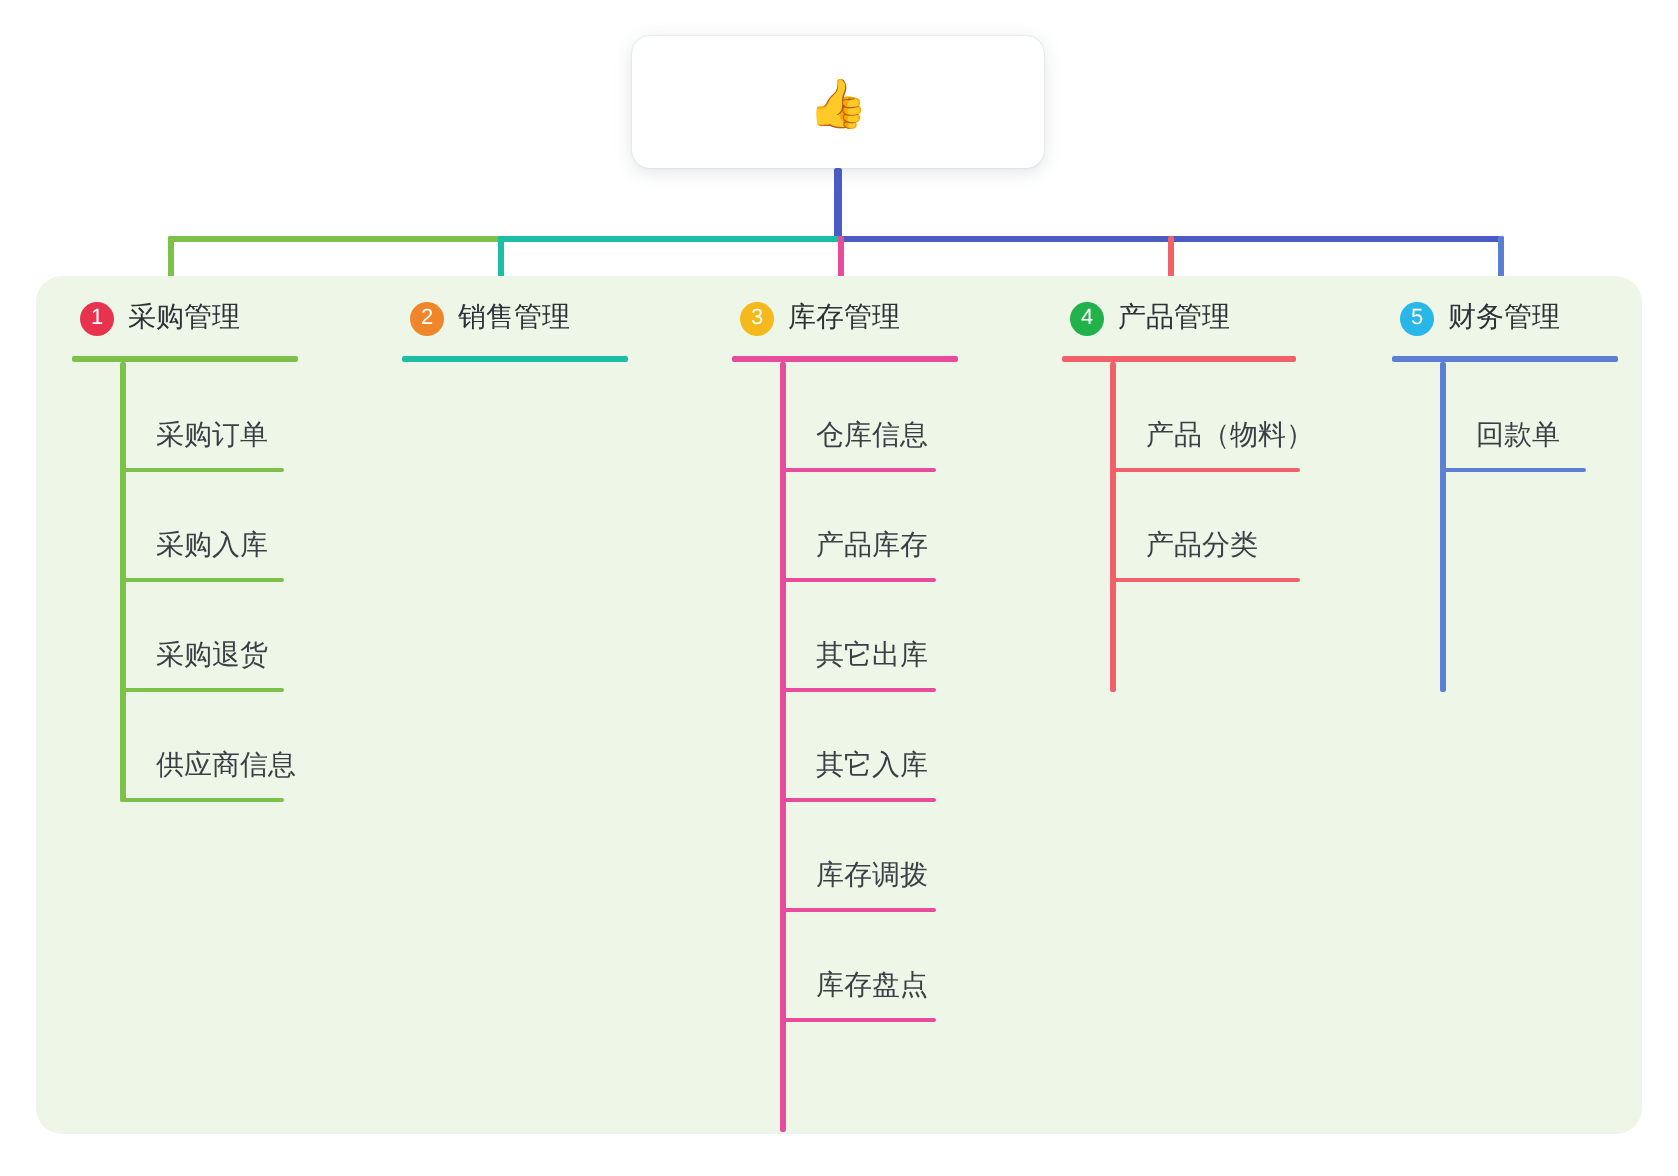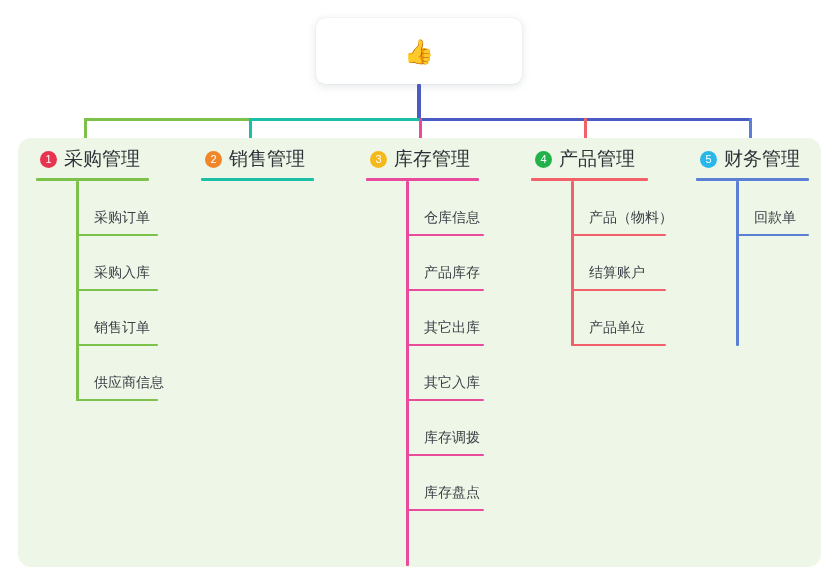--- a/index.html
+++ b/index.html
@@ -77,32 +77,32 @@
     height: 17px;
     border-radius: 50%;
     color: #ffffff;
     font-size: 11px;
     line-height: 17px;
     text-align: center;
     flex: 0 0 auto;
     font-family: "Liberation Sans", sans-serif;
   }
   .col-title {
-    font-size: 19px;
+    font-size: 14px;
     color: #2d3138;
     white-space: nowrap;
   }
   .header-rule {
     height: 3px;
     margin-top: 5px;
     border-radius: 1px;
   }
   .branch {
     position: relative;
-    margin-left: 40px;
+    margin-left: 24px;
   }
   .spine {
     position: absolute;
     left: 0;
     top: 0;
     width: 3px;
     border-radius: 1px;
   }
   .leaf {
     position: relative;
@@ -157,21 +157,21 @@
         <div class="spine" style="background: rgb(124, 194, 74); height: 220px;"></div>
         <div class="leaf">
           <span class="leaf-label">采购订单</span>
           <div class="leaf-rule" style="background: rgb(124, 194, 74); width: 82px;"></div>
         </div>
         <div class="leaf">
           <span class="leaf-label">采购入库</span>
           <div class="leaf-rule" style="background: rgb(124, 194, 74); width: 82px;"></div>
         </div>
         <div class="leaf">
-          <span class="leaf-label">销售订单</span>
+          <span class="leaf-label">采购退货</span>
           <div class="leaf-rule" style="background: rgb(124, 194, 74); width: 82px;"></div>
         </div>
         <div class="leaf">
           <span class="leaf-label">供应商信息</span>
           <div class="leaf-rule" style="background: rgb(124, 194, 74); width: 82px;"></div>
         </div>
       </div>
     </div>
     <div class="column" style="left: 201px; width: 120px;">
       <div class="col-header">
@@ -220,25 +220,21 @@
         <span class="col-title">产品管理</span>
       </div>
       <div class="header-rule" style="background: rgb(242, 96, 106); width: 117px;"></div>
       <div class="branch">
         <div class="spine" style="background: rgb(242, 96, 106); height: 165px;"></div>
         <div class="leaf">
           <span class="leaf-label">产品（物料）</span>
           <div class="leaf-rule" style="background: rgb(242, 96, 106); width: 95px;"></div>
         </div>
         <div class="leaf">
-          <span class="leaf-label">结算账户</span>
-          <div class="leaf-rule" style="background: rgb(242, 96, 106); width: 95px;"></div>
-        </div>
-        <div class="leaf">
-          <span class="leaf-label">产品单位</span>
+          <span class="leaf-label">产品分类</span>
           <div class="leaf-rule" style="background: rgb(242, 96, 106); width: 95px;"></div>
         </div>
       </div>
     </div>
     <div class="column" style="left: 696px; width: 122px;">
       <div class="col-header">
         <span class="badge" style="background: rgb(41, 182, 232);">5</span>
         <span class="col-title">财务管理</span>
       </div>
       <div class="header-rule" style="background: rgb(90, 127, 212); width: 113px;"></div>

